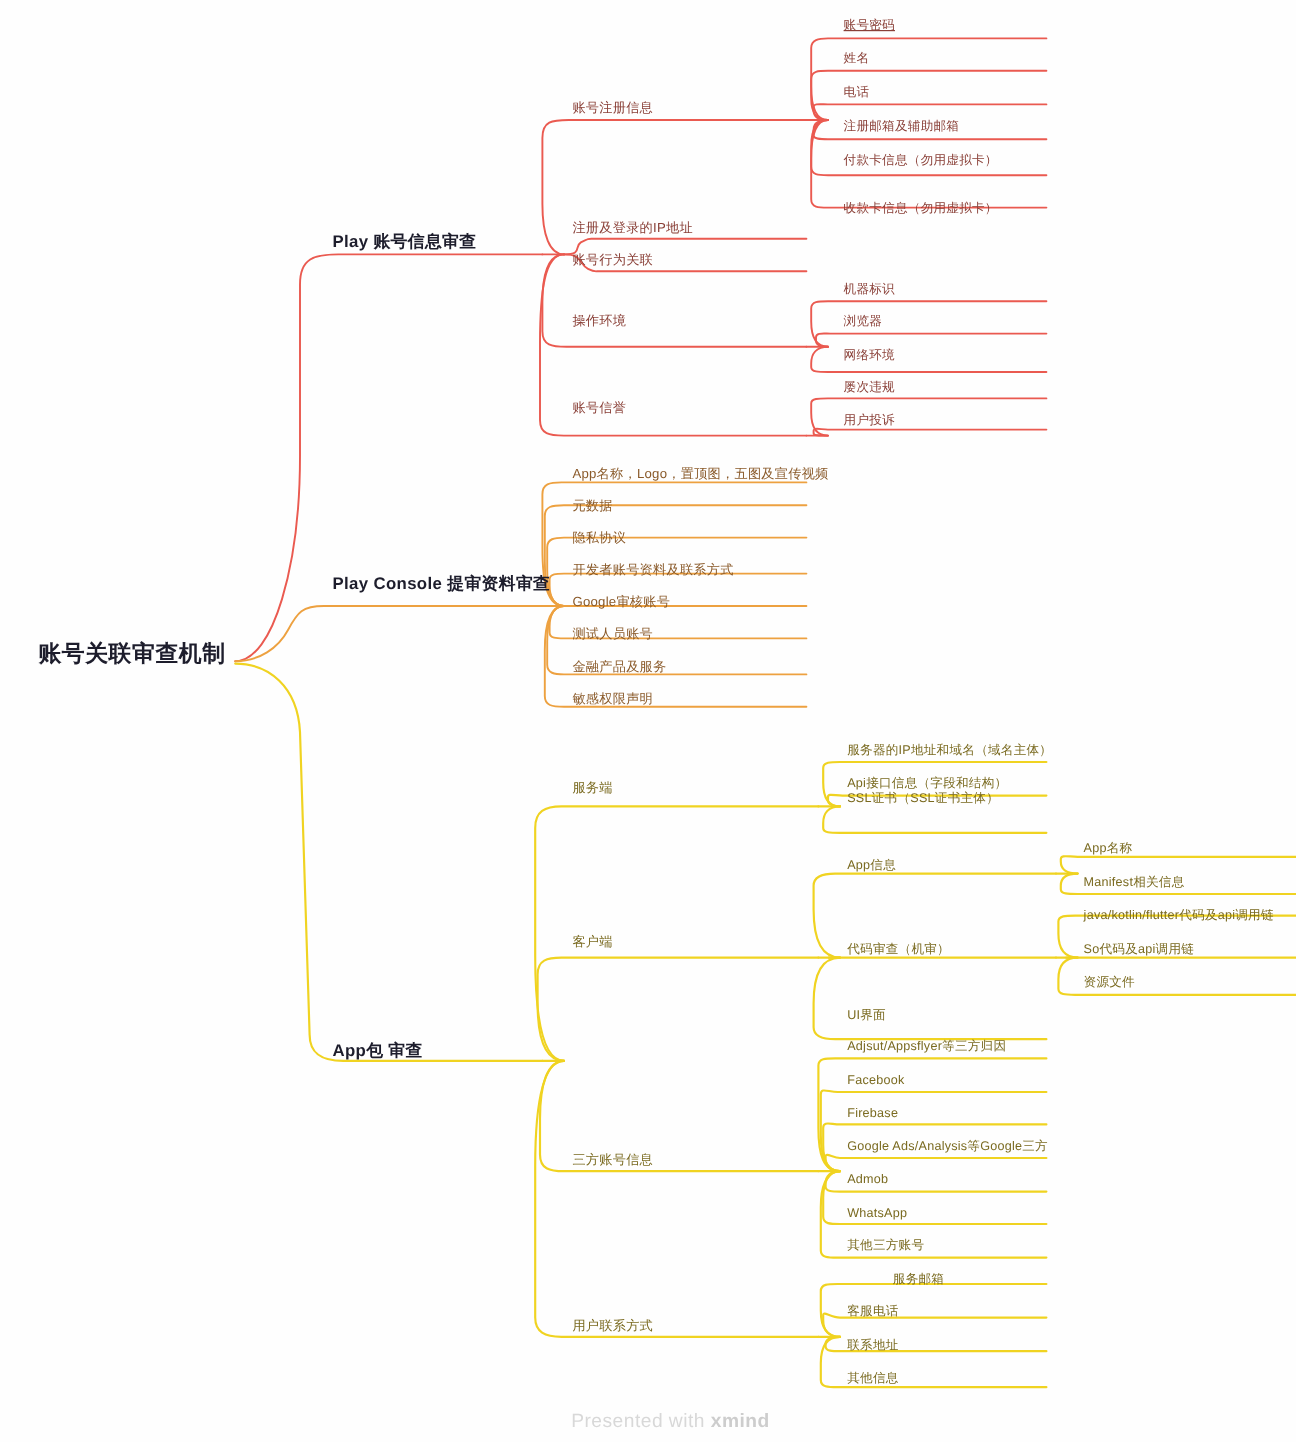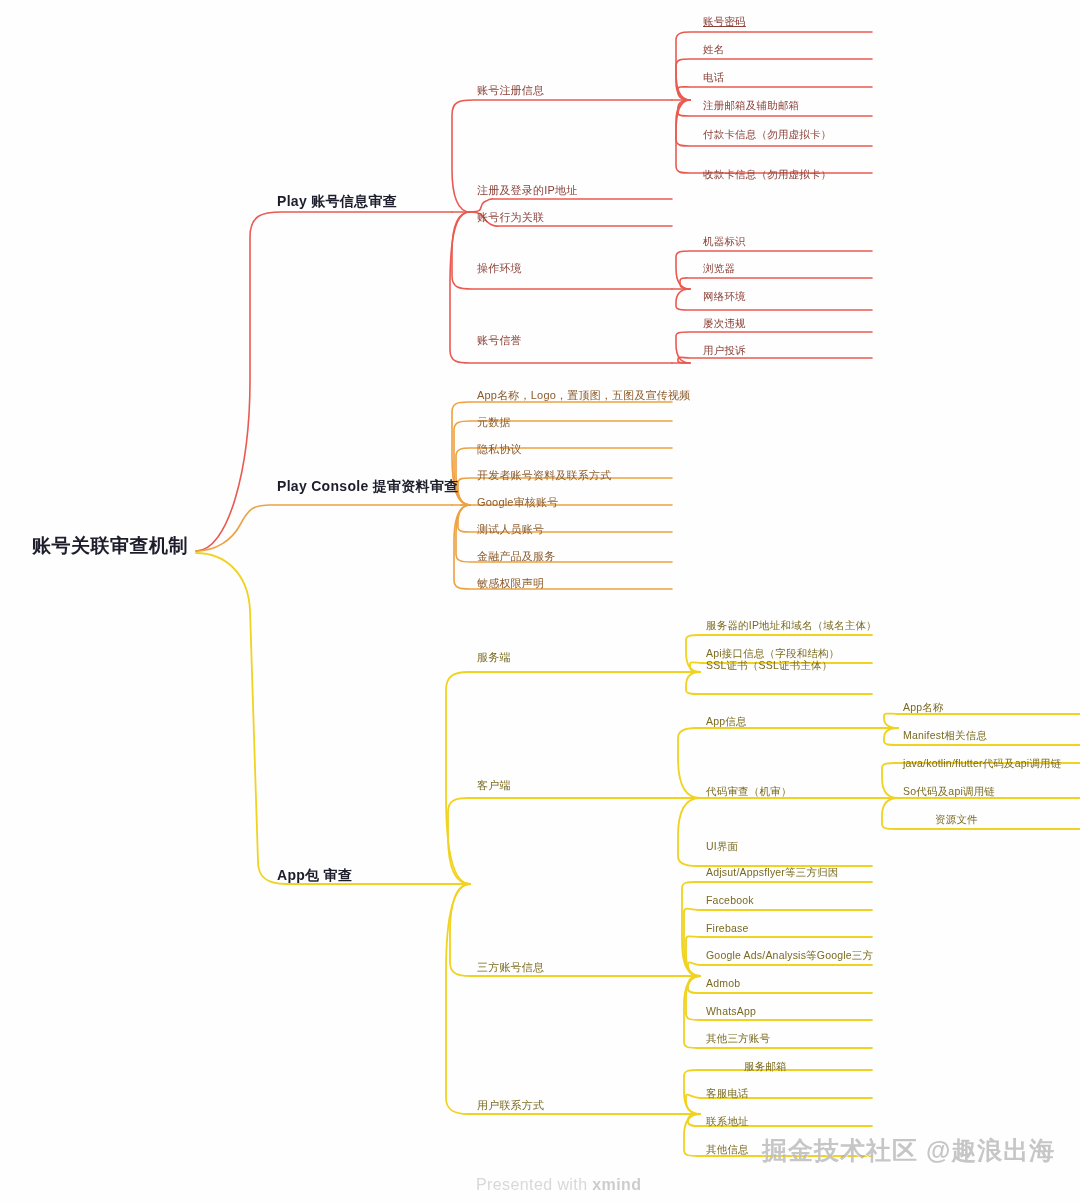--- a/index.html
+++ b/index.html
@@ -233,32 +233,31 @@
 
   <div class="node node-leaf c-yel" style="left:706px; top:716px;">App信息</div>
   <div class="node node-leaf c-yel" style="left:706px; top:786px;">代码审查（机审）</div>
   <div class="node node-leaf c-yel" style="left:706px; top:841px;">UI界面</div>
 
   <div class="node node-leaf c-yel" style="left:903px; top:702px;">App名称</div>
   <div class="node node-leaf c-yel" style="left:903px; top:730px;">Manifest相关信息</div>
 
   <div class="node node-leaf c-yel" style="left:903px; top:758px;">java/kotlin/flutter代码及api调用链</div>
   <div class="node node-leaf c-yel" style="left:903px; top:786px;">So代码及api调用链</div>
-  <div class="node node-leaf c-yel" style="left:903px; top:814px;margin-left:32px;">资源文件</div>
+  <div class="node node-leaf c-yel" style="left:903px; top:814px;">资源文件</div>
 
   <div class="node node-leaf c-yel" style="left:706px; top:867px;">Adjsut/Appsflyer等三方归因</div>
   <div class="node node-leaf c-yel" style="left:706px; top:895px;">Facebook</div>
   <div class="node node-leaf c-yel" style="left:706px; top:923px;">Firebase</div>
   <div class="node node-leaf c-yel" style="left:706px; top:950px;">Google Ads/Analysis等Google三方</div>
   <div class="node node-leaf c-yel" style="left:706px; top:978px;">Admob</div>
   <div class="node node-leaf c-yel" style="left:706px; top:1006px;">WhatsApp</div>
   <div class="node node-leaf c-yel" style="left:706px; top:1033px;">其他三方账号</div>
 
   <div class="node node-leaf c-yel" style="left:706px; top:1061px;margin-left:38px;">服务邮箱</div>
   <div class="node node-leaf c-yel" style="left:706px; top:1088px;">客服电话</div>
   <div class="node node-leaf c-yel" style="left:706px; top:1116px;">联系地址</div>
   <div class="node node-leaf c-yel" style="left:706px; top:1144px;">其他信息</div>
 
   <div class="footer-xmind"><span>Presented with </span><b>xmind</b></div>
 
-  <div class="watermark">掘金技术社区 @趣浪出海</div>
 
 </div>
 
 </body></html>

